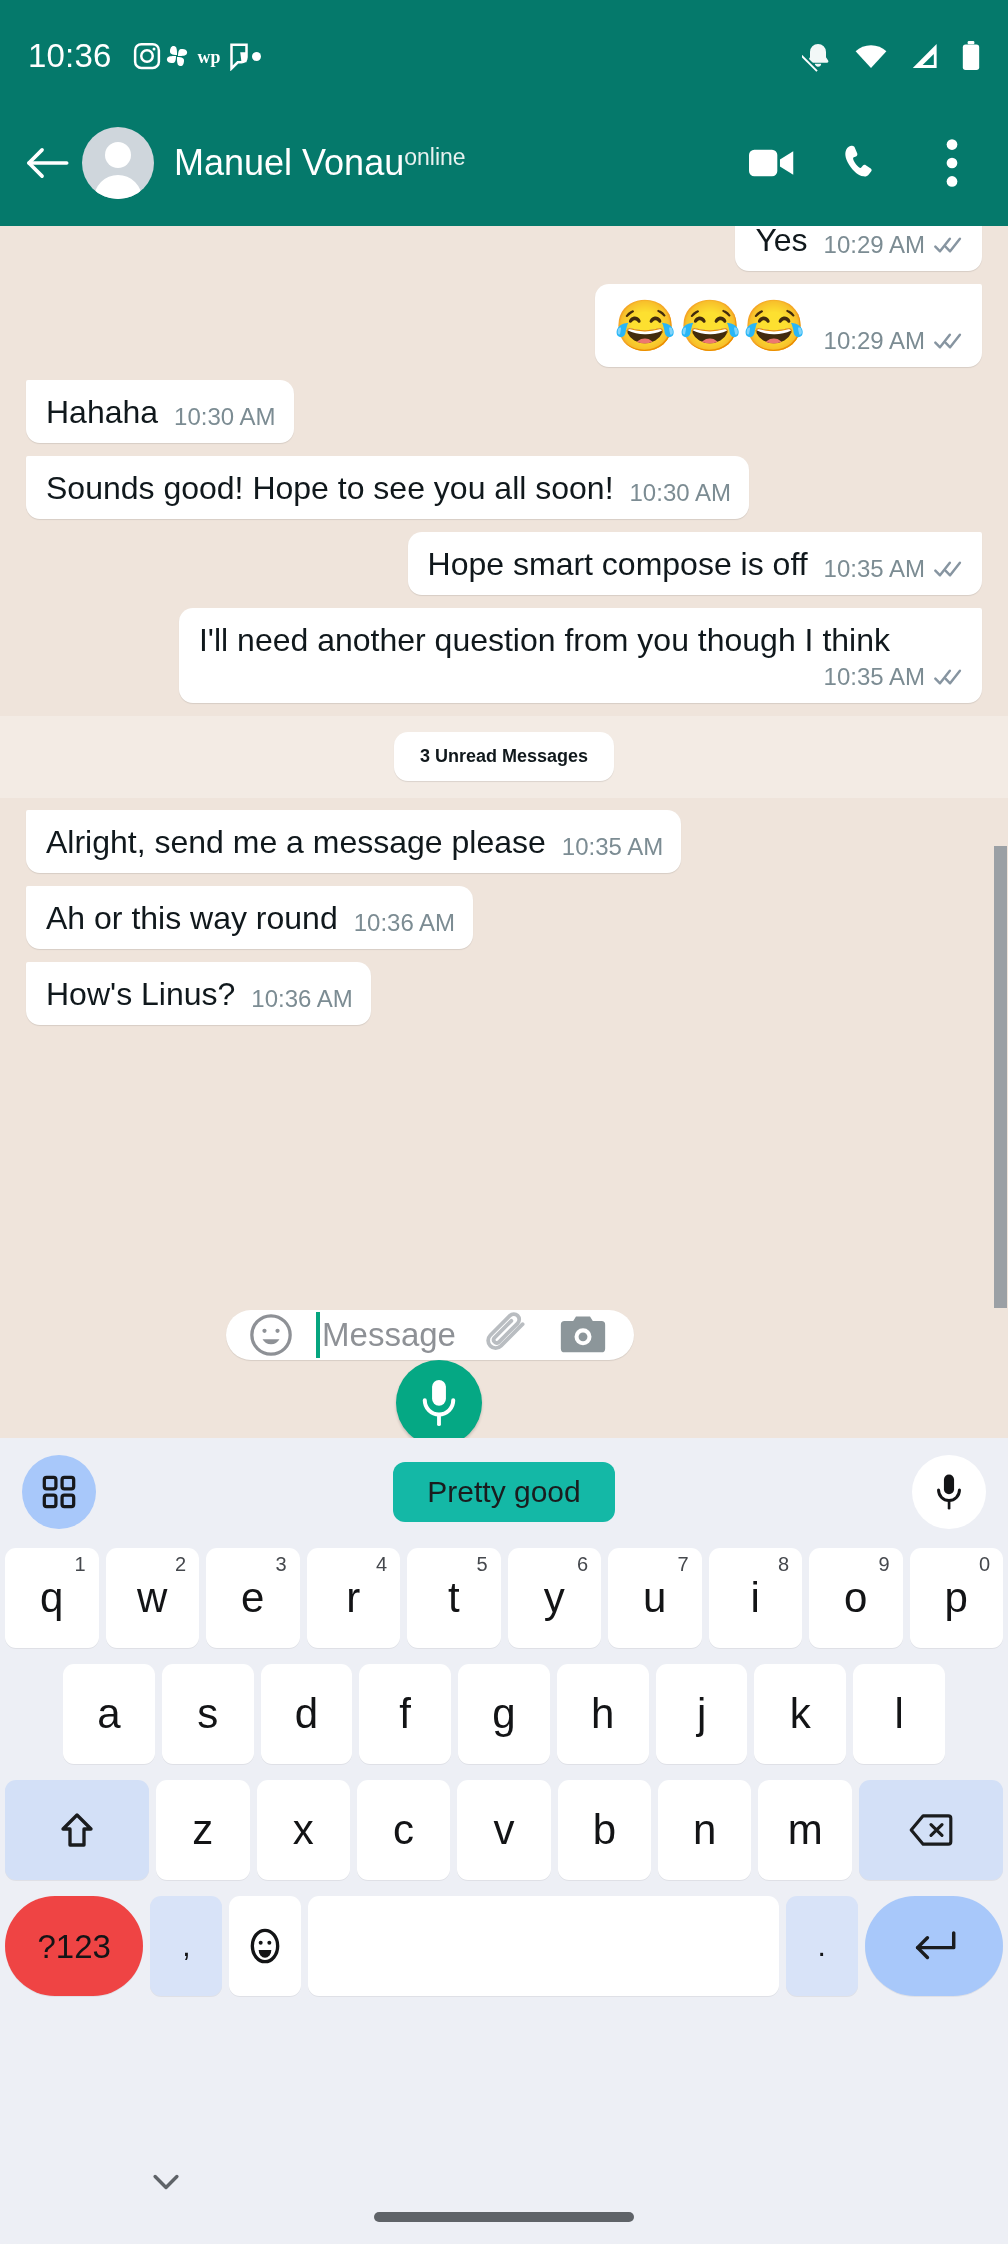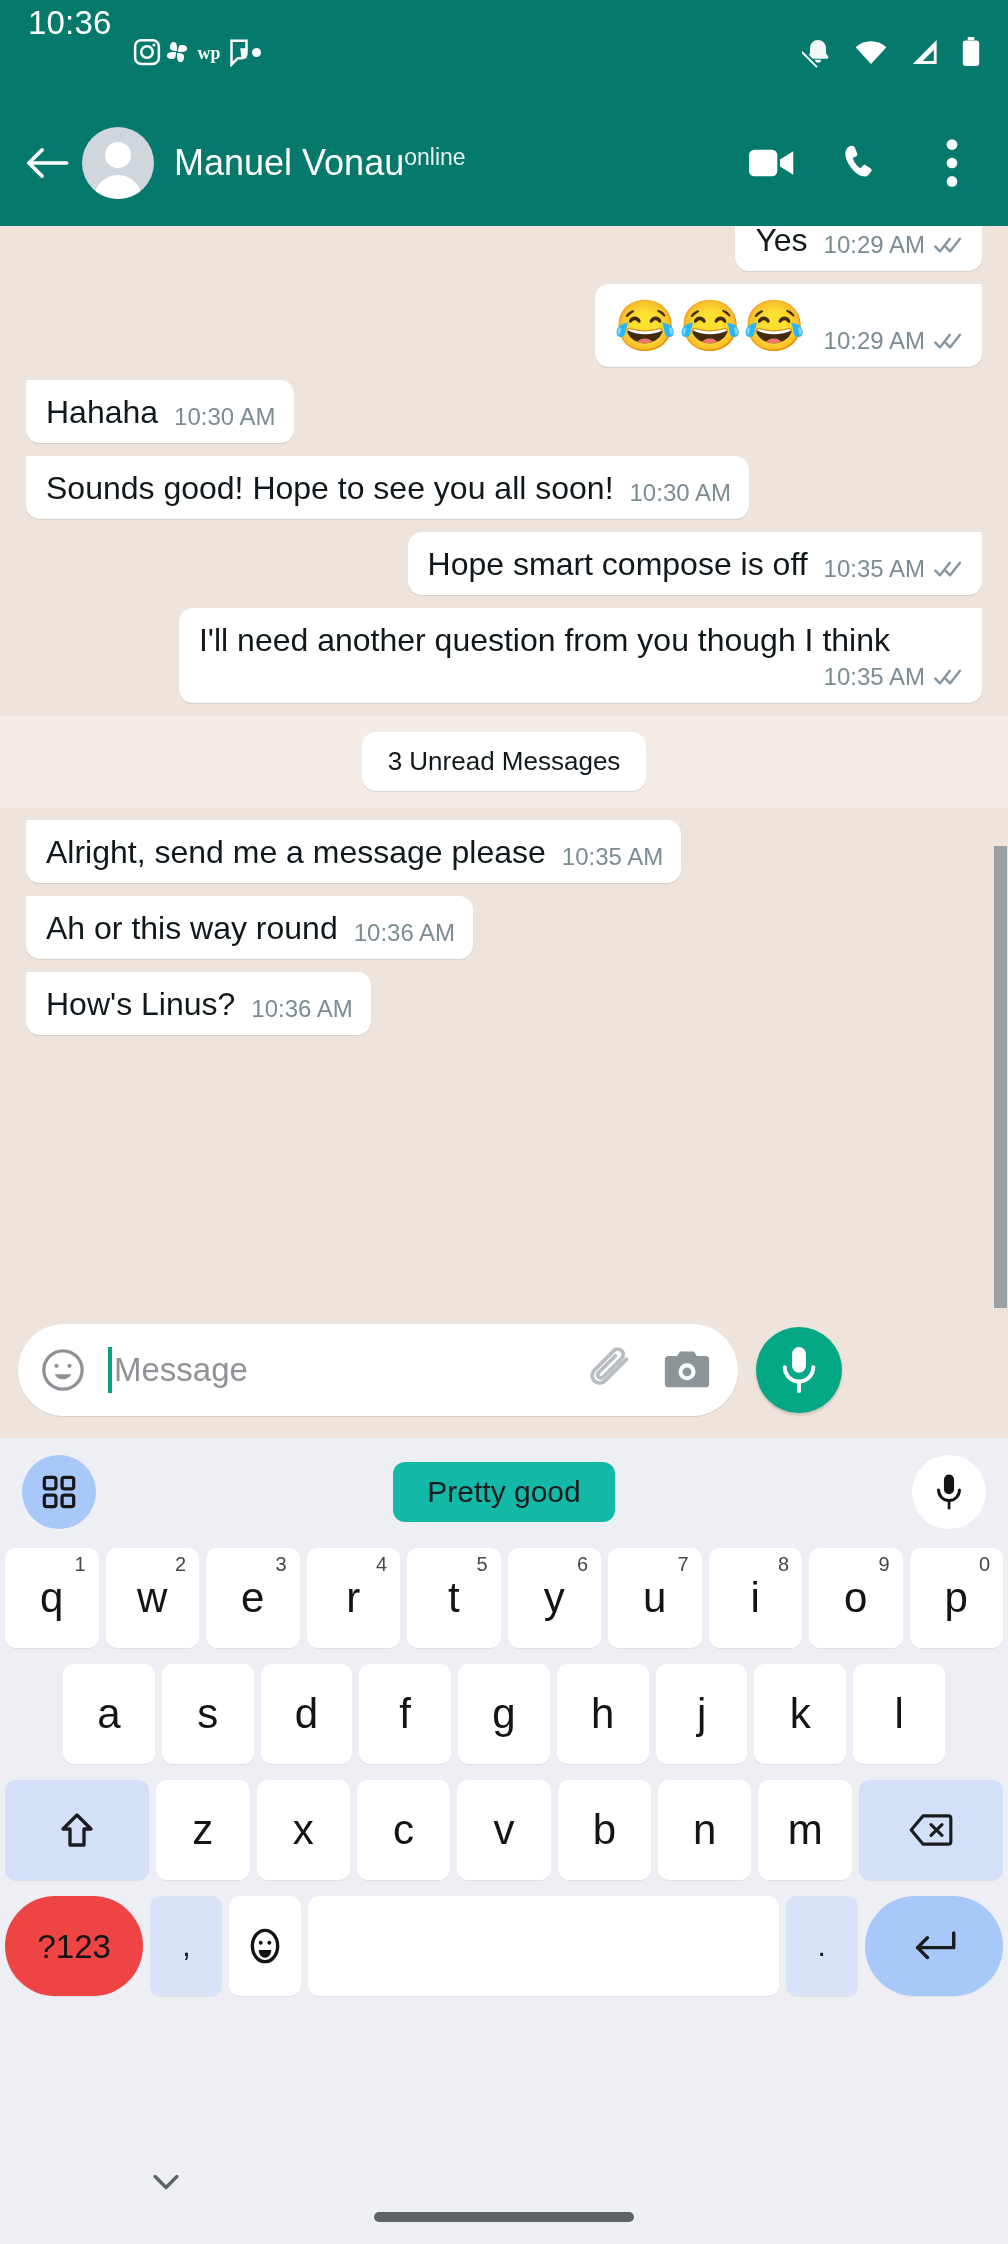--- a/index.html
+++ b/index.html
@@ -8,22 +8,22 @@
     font-family: "Liberation Sans", sans-serif;
     overflow: hidden;
     background: #EFE4DB;
   }
   #screen { position: relative; width: 1008px; height: 2244px; overflow: hidden; }
 
   
   .statusbar {
     position: absolute; top: 0; left: 0; width: 1008px; height: 100px;
     background: #05796B;
-    display: flex; 
-    padding: 4px 26px 0 28px;
+    display: flex; align-items: center;
+    padding: 12px 26px 0 28px;
   }
   .sb-clock { color: #fff; font-size: 33px; letter-spacing: .2px; font-weight: 400; }
   .sb-left-icons { display: flex; align-items: center; margin-left: 20px; }
   .sb-right-icons { margin-left: auto; display: flex; align-items: center; gap: 20px; }
   .sb-ic { display: block; }
   .dot-ic { width: 9px; height: 9px; border-radius: 50%; background: #fff; }
 
   
   .appbar {
     position: absolute; top: 100px; left: 0; width: 1008px; height: 126px;
@@ -73,34 +73,34 @@
   .ticks { display: inline-block; }
   .emojirow { font-size: 50px; line-height: 58px; letter-spacing: 2px; }
 
   .unread-band {
     width: 1008px; background: rgba(255,255,255,.25);
     padding: 16px 0 17px; display: flex; justify-content: center;
     margin: 9px 0 12px;
   }
   .unread-pill {
     background: #fff; border-radius: 14px; padding: 14px 26px;
-    font-size: 26px; font-weight: normal; color: #10181C;
+    font-size: 18px; font-weight: bold; color: #10181C;
     box-shadow: 0 1px 1px rgba(0,0,0,.10);
   }
 
   
   .scrollbar {
     position: absolute; right: 1px; top: 620px; width: 13px; height: 462px;
     background: #9BA0A5; border-radius: 0;
   }
 
   
   .compose {
     position: absolute; left: 0; bottom: 0; width: 860px; height: 128px;
-    display: flex; align-items: center; padding: 0 18px 8px 18px;
+    display: flex; align-items: center; padding: 0 18px 8px 18px; flex-direction: column;
   }
   .inputpill {
     flex: 1 1 auto; height: 92px; background: #fff; border-radius: 46px;
     display: flex; align-items: center; padding: 0 26px 0 22px;
     box-shadow: 0 1px 1px rgba(0,0,0,.10);
   }
   .emoji-btn { width: 46px; height: 46px; flex: 0 0 auto; }
   .caret { width: 4px; height: 46px; background: #06A57F; margin-left: 22px; flex: 0 0 auto; }
   .placeholder { font-size: 33px; color: #8E9196; margin-left: 2px; flex: 1 1 auto; }
   .pill-ic { width: 50px; height: 50px; margin-left: 26px; flex: 0 0 auto; display:flex; align-items:center; justify-content:center;}

